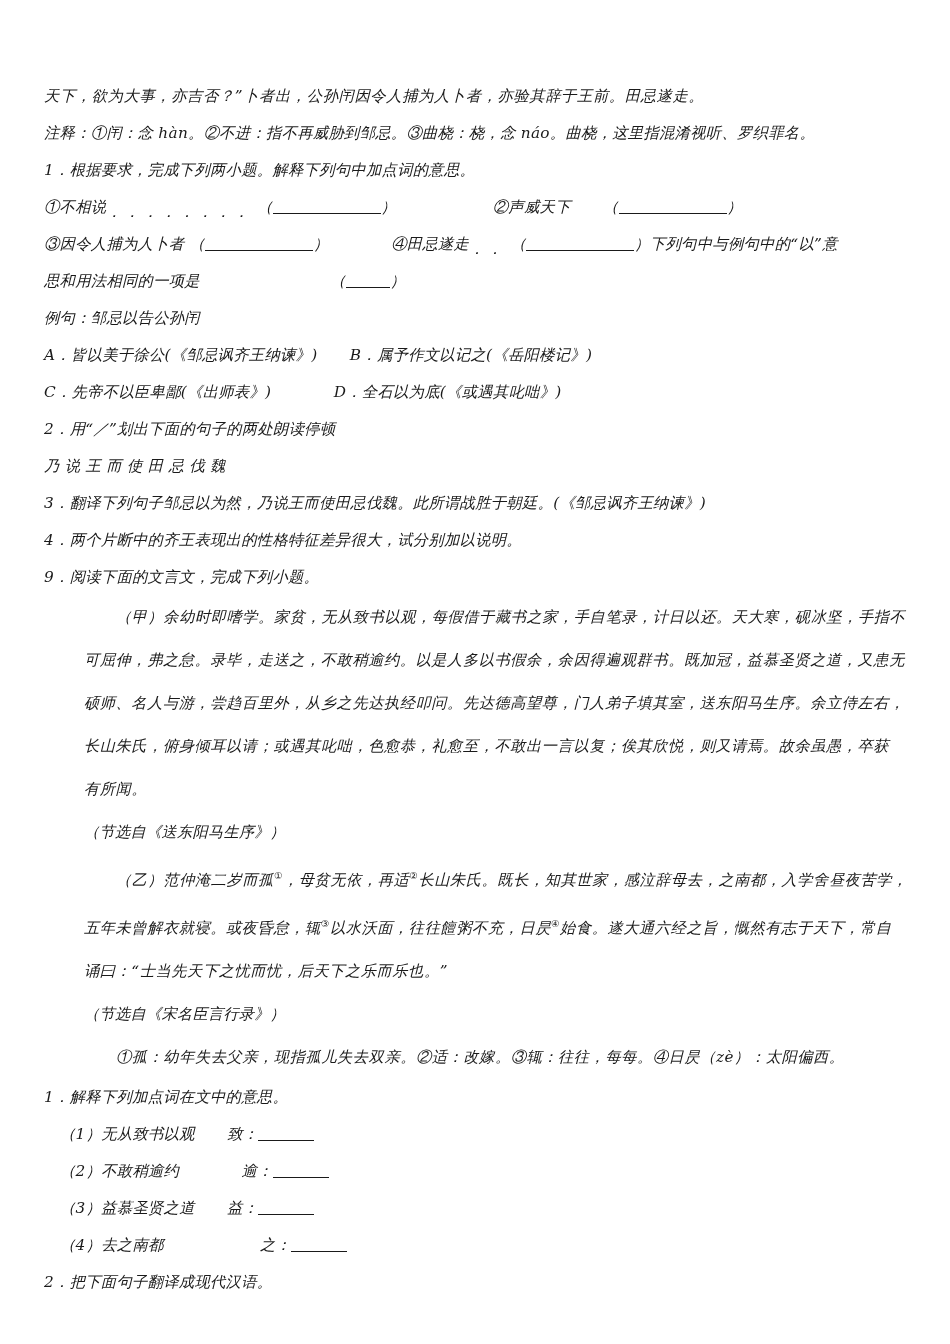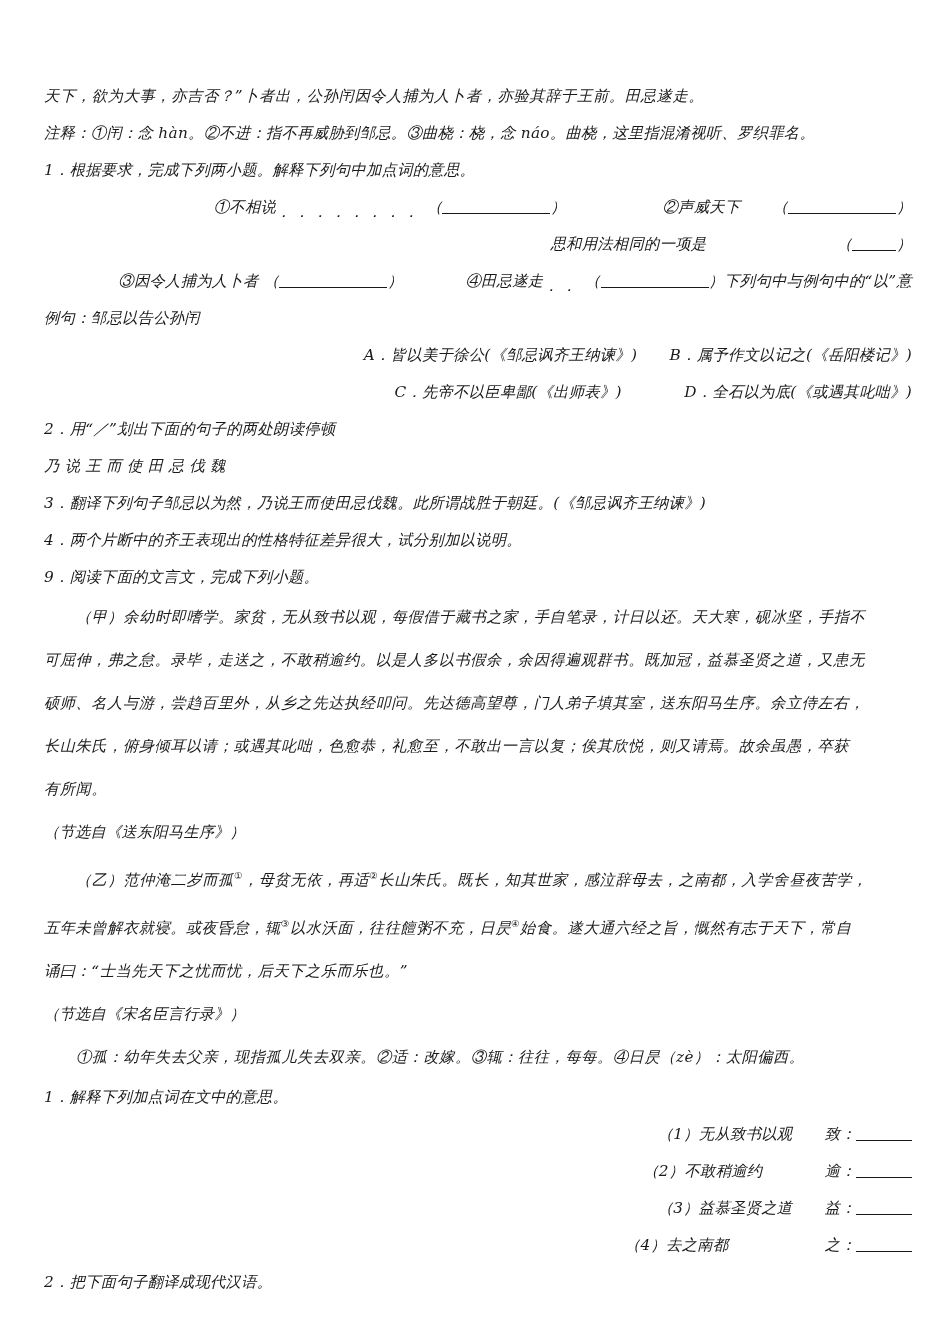--- a/index.html
+++ b/index.html
@@ -51,20 +51,21 @@
     font-family: "DejaVu Serif", "Liberation Serif", serif;
     font-style: italic;
     font-size: 15.3px;
     letter-spacing: 0.6px;
   }
 
   .passage-ln {
     line-height: 43px;
     white-space: nowrap;
     font-size: 15.2px;
+    margin-left: 40px;
   }
 
   .indent2 { padding-left: 32px; }
   .indent1 { padding-left: 16px; }
 
   
   .rule {
     display: inline-block;
     border-bottom: 1px solid #1a1a1a;
     height: 0.92em;
@@ -90,55 +91,55 @@
     font-style: normal;
   }
 
   .gap-sm { display: inline-block; width: 22px; }
   .gap-md { display: inline-block; width: 52px; }
   .gap-lg { display: inline-block; width: 86px; }
   .gap-xl { display: inline-block; width: 120px; }
 
   .opt-col { display: inline-block; }
 
-  .q-row { line-height: 37px; white-space: nowrap; font-size: 15.3px; text-align: right; }
+  .q-row { line-height: 37px; white-space: nowrap; font-size: 15.3px; }
 </style>
 </head>
 <body>
 
 <div class="page">
   <div class="content">
 
     <div class="ln fs">天下，欲为大事，亦吉否？”卜者出，公孙闬因令人捕为人卜者，亦验其辞于王前。田忌遂走。</div>
 
     <div class="ln upright">注释：①闬：念 hàn。②不进：指不再威胁到邹忌。③曲桡：桡，念 náo。曲桡，这里指混淆视听、罗织罪名。</div>
 
     <div class="ln upright">1．根据要求，完成下列两小题。解释下列句中加点词的意思。</div>
 
     <div class="q-row upright">
       <span>①</span><span>不相说</span><span class="dots">．．．．．．．．</span>
       <span>（</span><span class="rule rule-lg"></span><span>）</span>
       <span class="gap-lg"></span>
       <span>②</span><span>声威天下</span>
       <span class="gap-sm"></span>
       <span>（</span><span class="rule rule-lg"></span><span>）</span>
-    </div>
-
-    <div class="q-row upright">
-      <span>思和用法相同的一项是</span>
-      <span class="gap-xl"></span>
-      <span>（</span><span class="rule rule-sm"></span><span>）</span>
     </div>
 
     <div class="q-row upright">
       <span>③</span><span>因令人捕为人卜者</span>
       <span>（</span><span class="rule rule-lg"></span><span>）</span>
       <span class="gap-md"></span>
       <span>④</span><span>田忌遂走</span><span class="dots">．．</span>
       <span>（</span><span class="rule rule-lg"></span><span>）</span><span>下列句中与例句中的“以”意</span>
+    </div>
+
+    <div class="q-row upright">
+      <span>思和用法相同的一项是</span>
+      <span class="gap-xl"></span>
+      <span>（</span><span class="rule rule-sm"></span><span>）</span>
     </div>
 
     <div class="ln upright">例句：邹忌以告公孙闬</div>
 
     <div class="q-row upright">
       <span class="opt-col"><span>A．</span><span>皆以美于徐公(《邹忌讽齐王纳谏》)</span></span>
       <span class="gap-sm"></span>
       <span class="opt-col"><span>B．</span><span>属予作文以记之(《岳阳楼记》)</span></span>
     </div>
 

